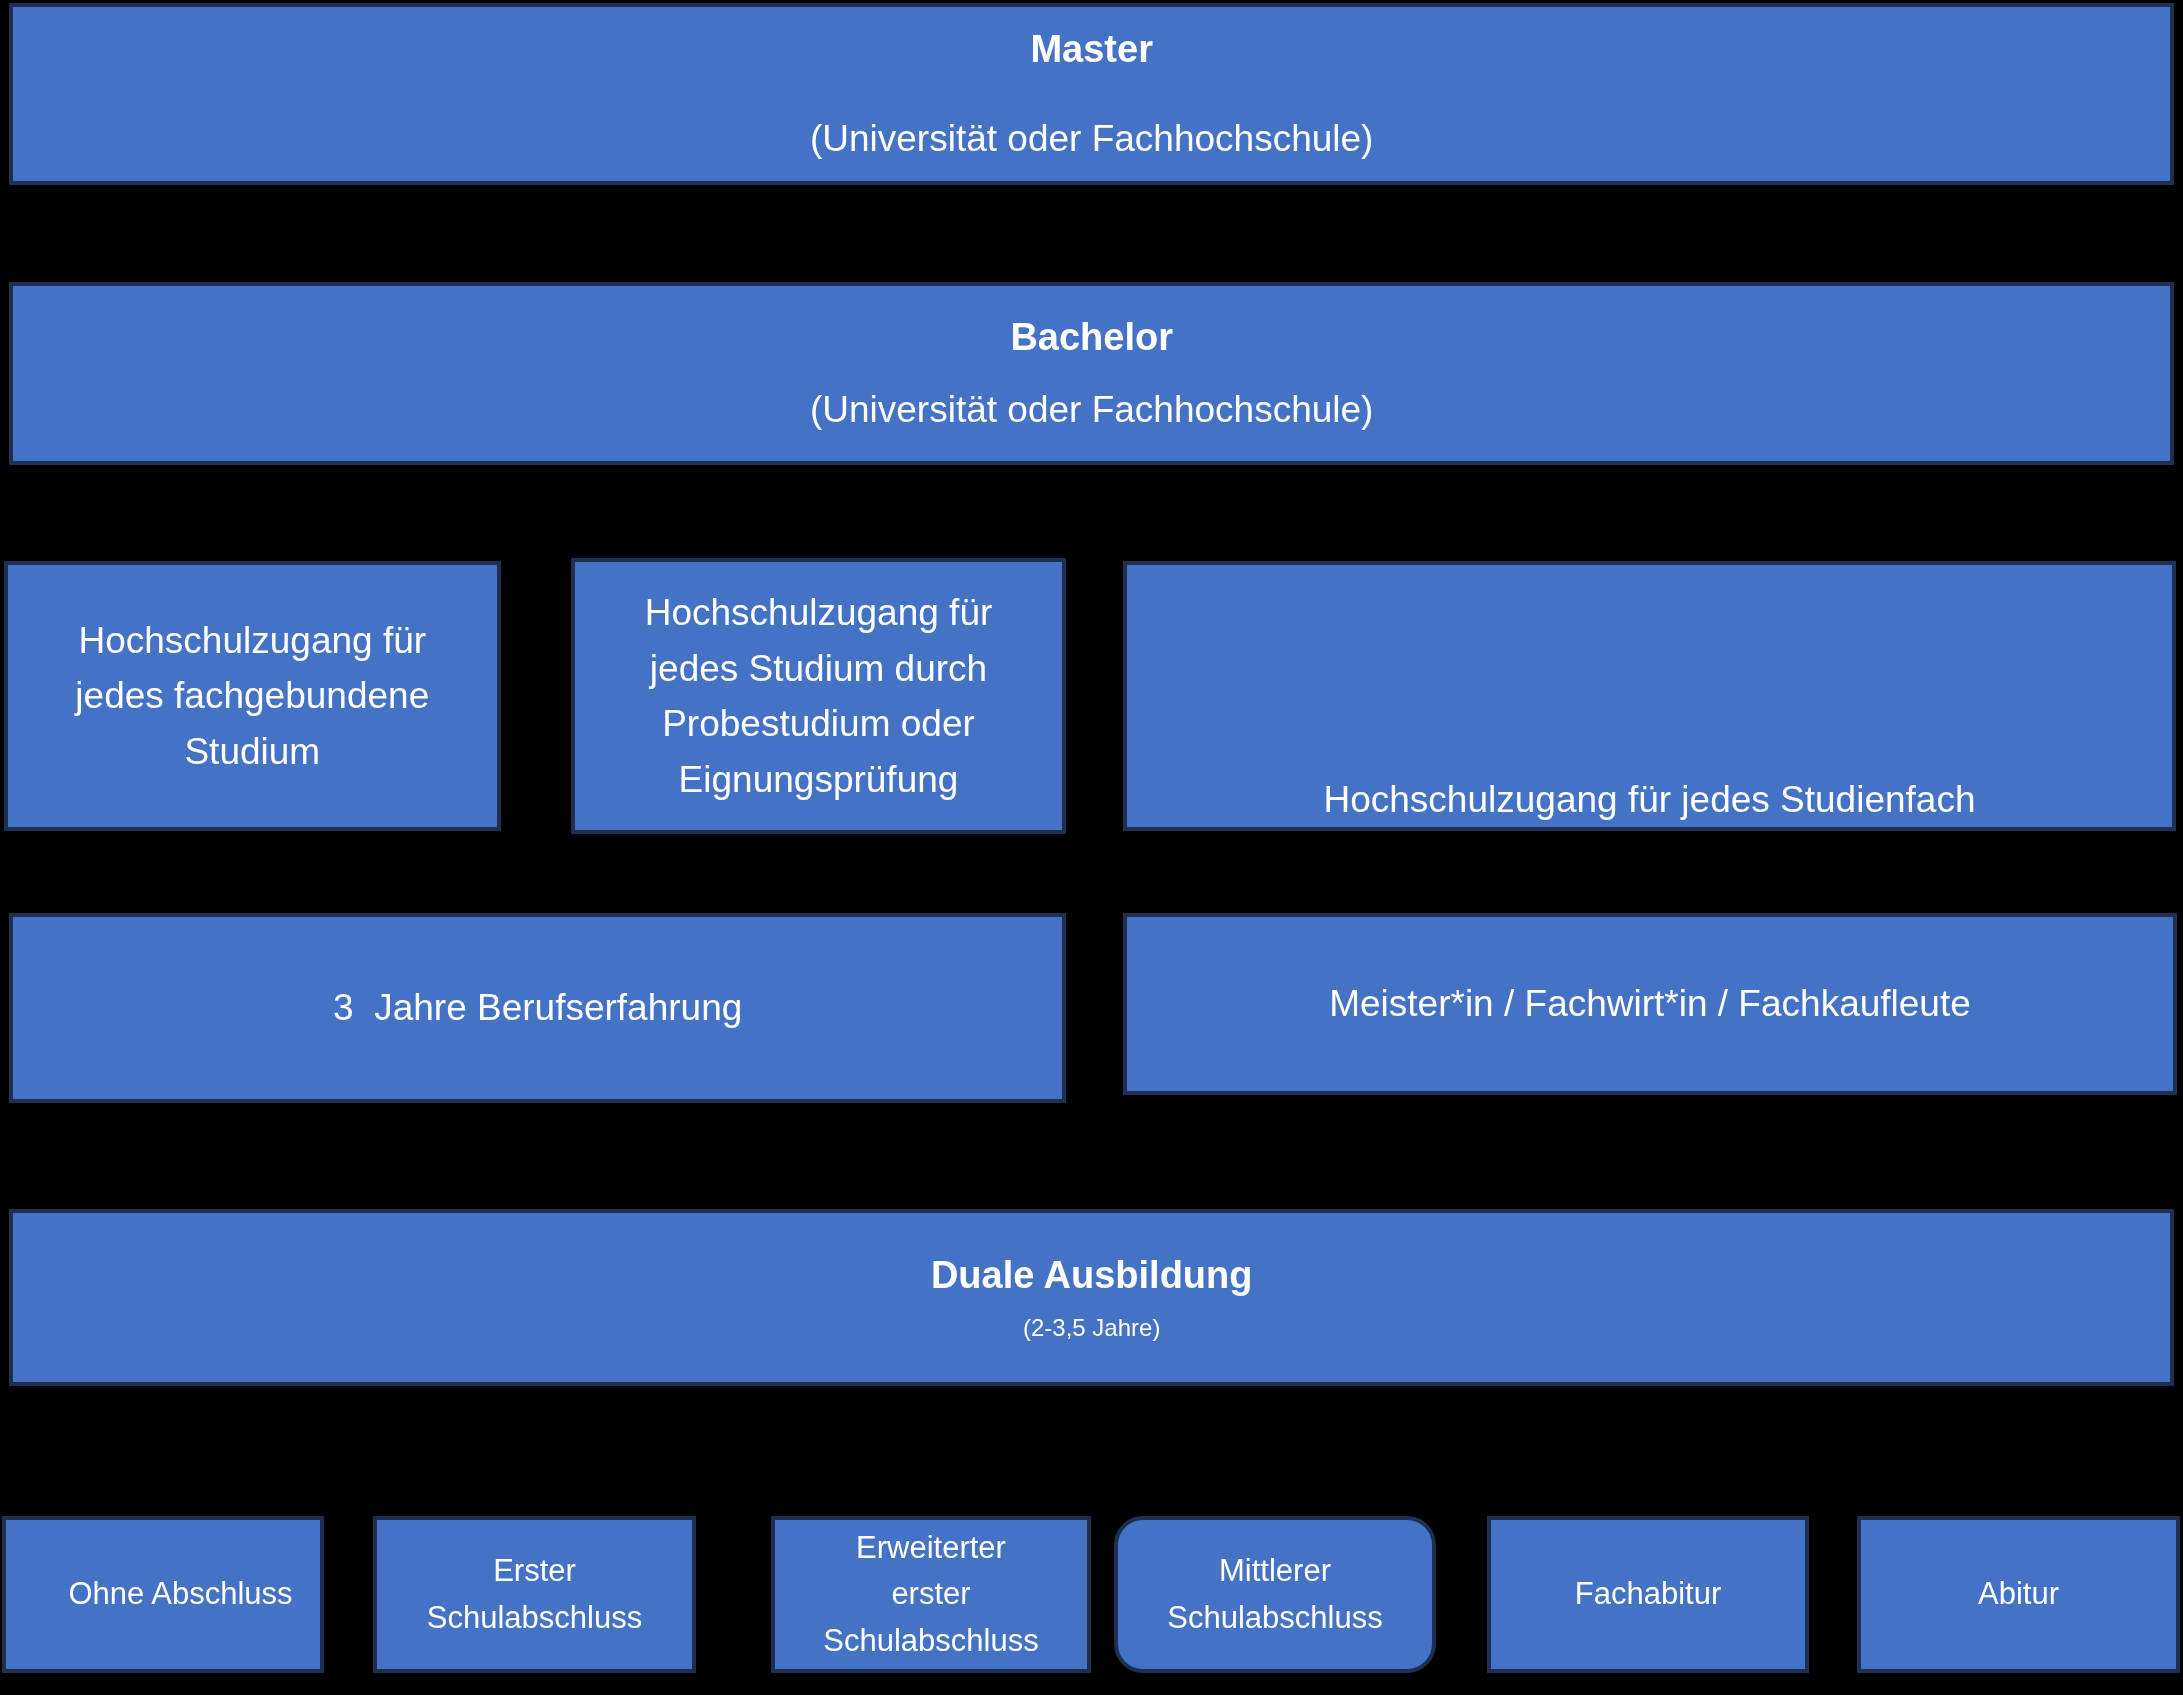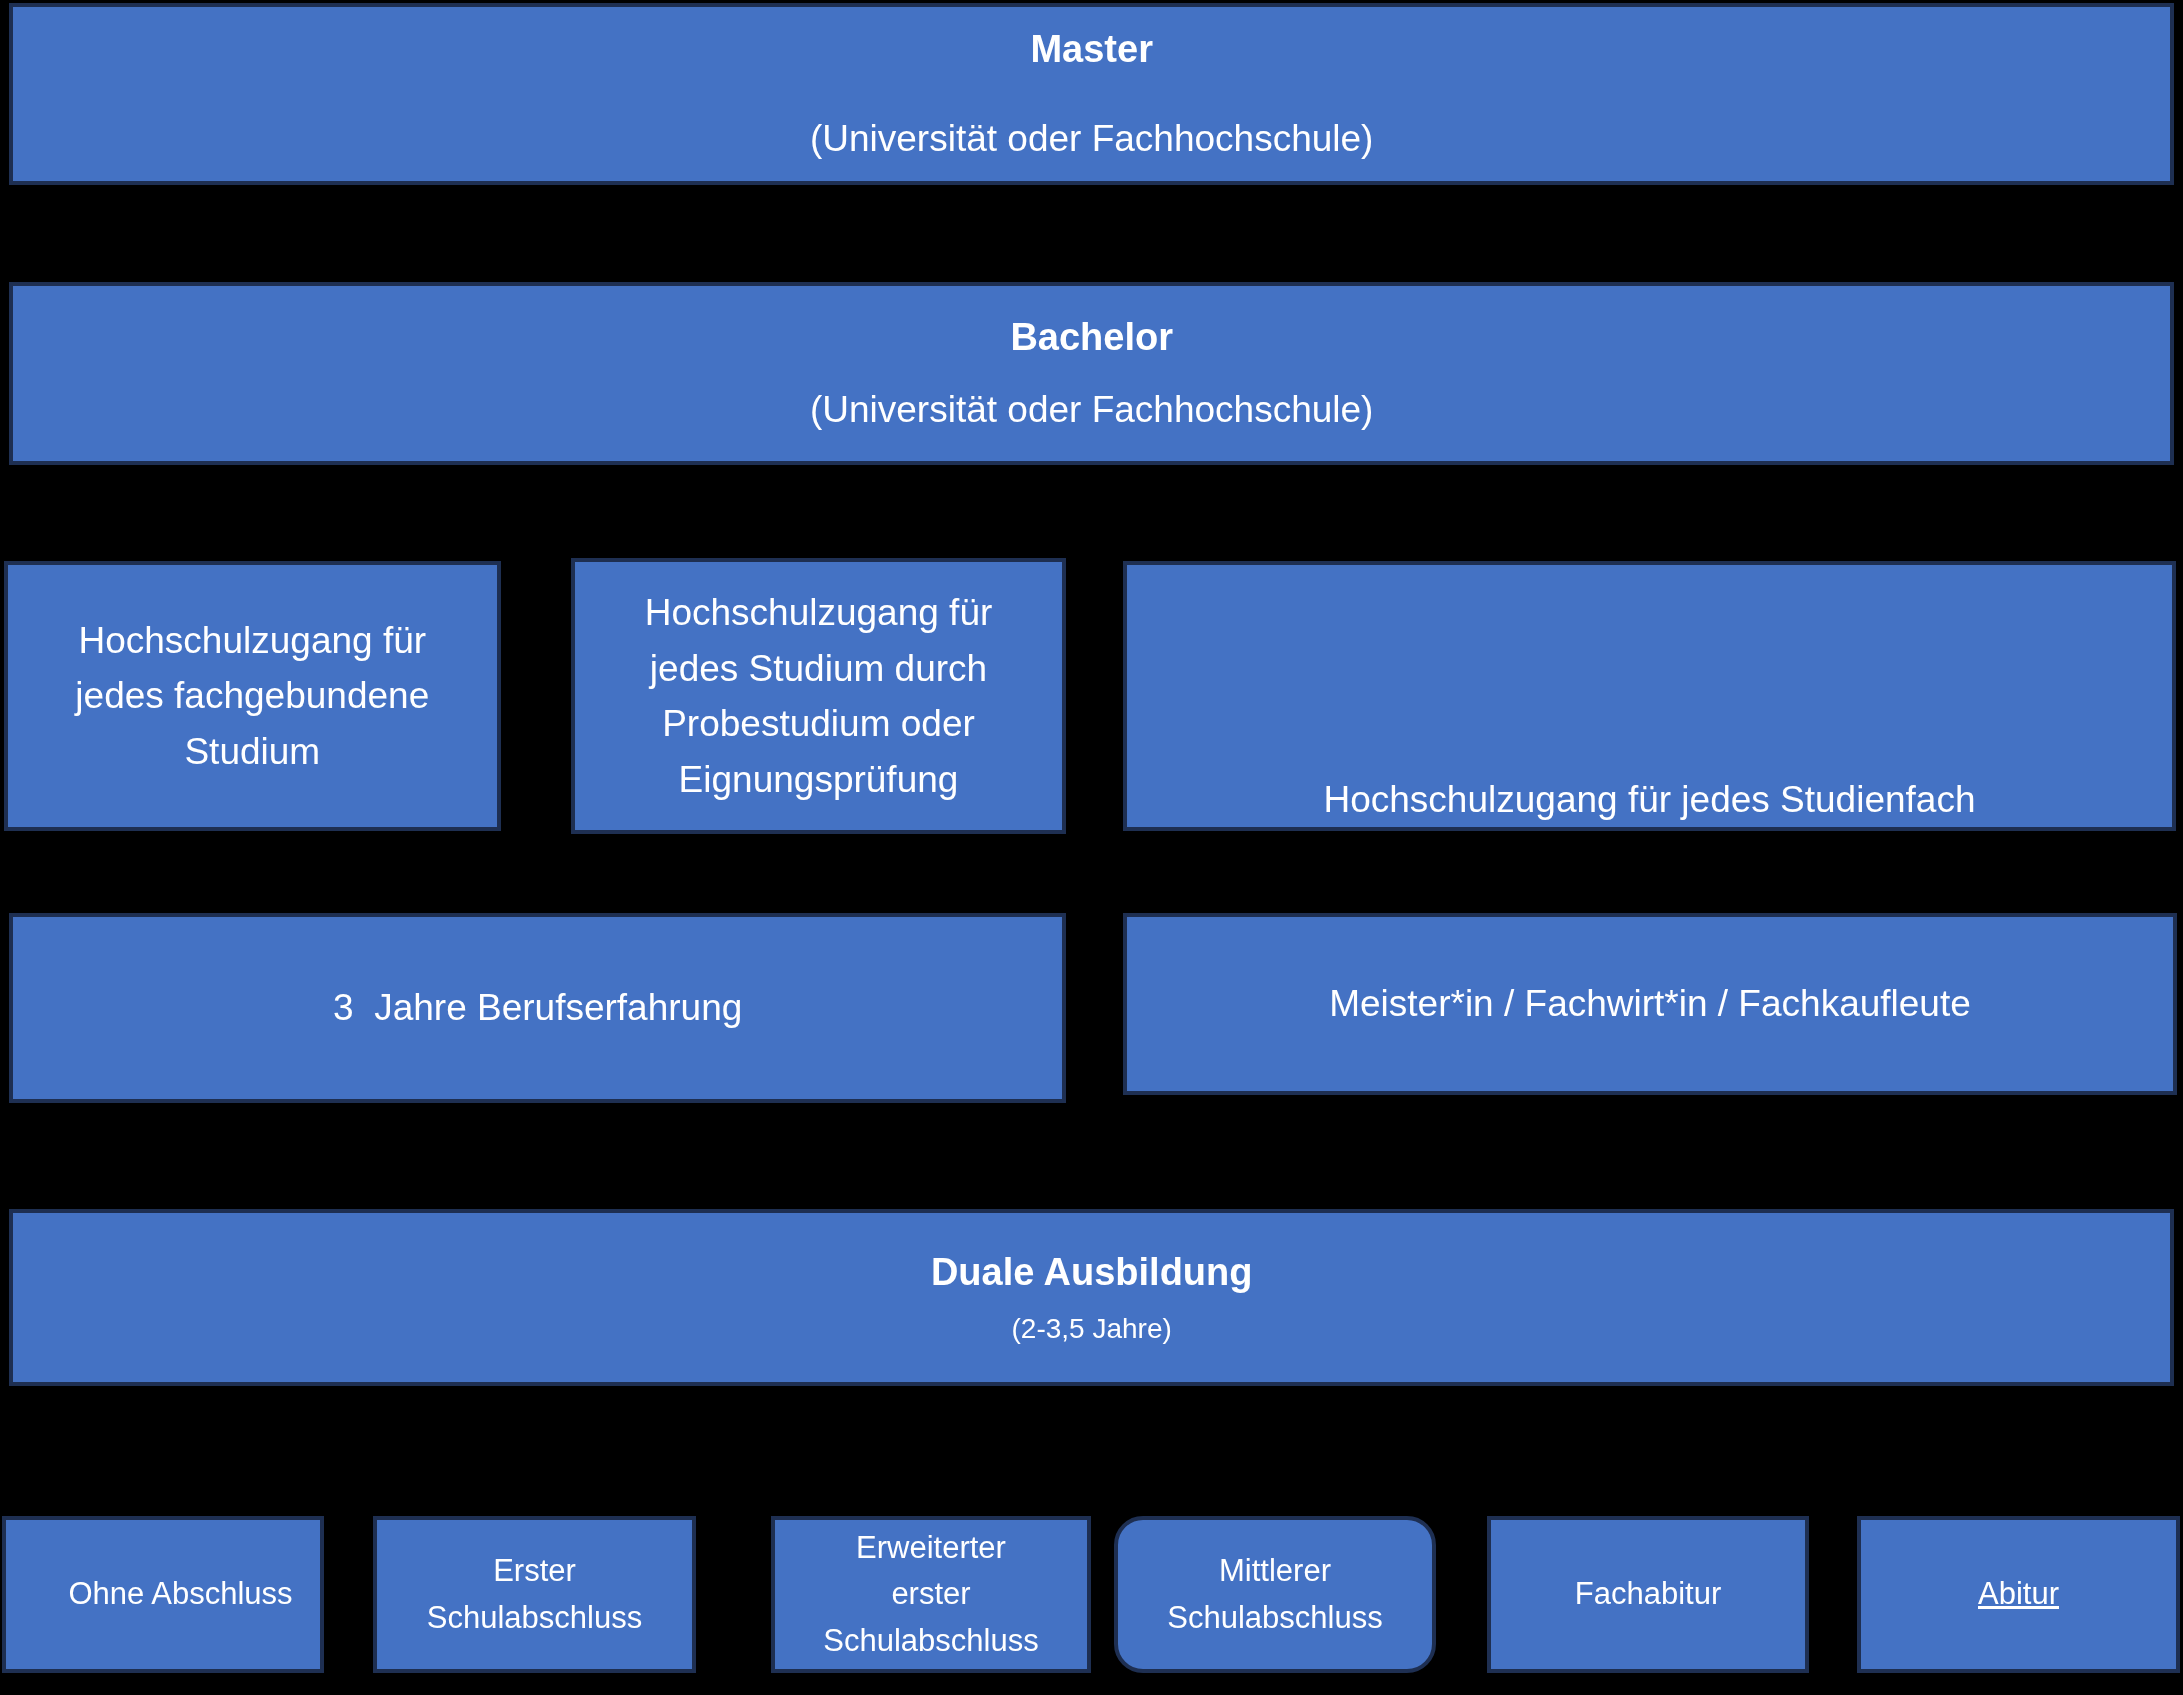--- a/index.html
+++ b/index.html
@@ -35,21 +35,21 @@
     line-height: 1.25;
     white-space: pre-wrap;
   }
   .sub {
     font-size: 37px;
     font-weight: 400;
     line-height: 1.25;
     white-space: pre-wrap;
   }
   .sub-sm {
-    font-size: 28px;
+    font-size: 24px;
     font-weight: 400;
     line-height: 1.25;
     white-space: pre-wrap;
   }
   .label {
     font-size: 37px;
     font-weight: 400;
     line-height: 1.5;
     white-space: pre-wrap;
   }
@@ -122,18 +122,18 @@
 
   <div class="box" style="left:1114px; top:1516px; width:322px; height:157px;border-radius:29px;">
     <div class="label-sm">Mittlerer
 Schulabschluss</div>
   </div>
 
   <div class="box" style="left:1487px; top:1516px; width:322px; height:157px;">
     <div class="label-sm">Fachabitur</div>
   </div>
 
-  <div class="box" style="left:1857px; top:1516px; width:323px; height:157px;text-decoration:underline;">
+  <div class="box" style="left:1857px; top:1516px; width:323px; height:157px;">
     <div class="label-sm">Abitur</div>
   </div>
 
 </div>
 
 
 </body></html>

